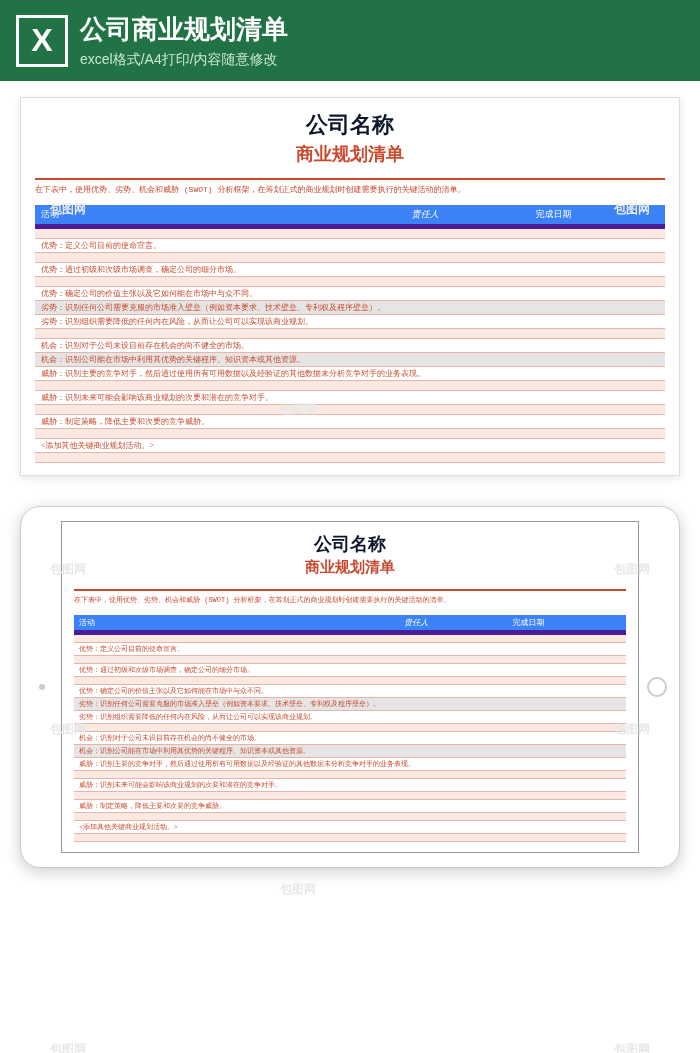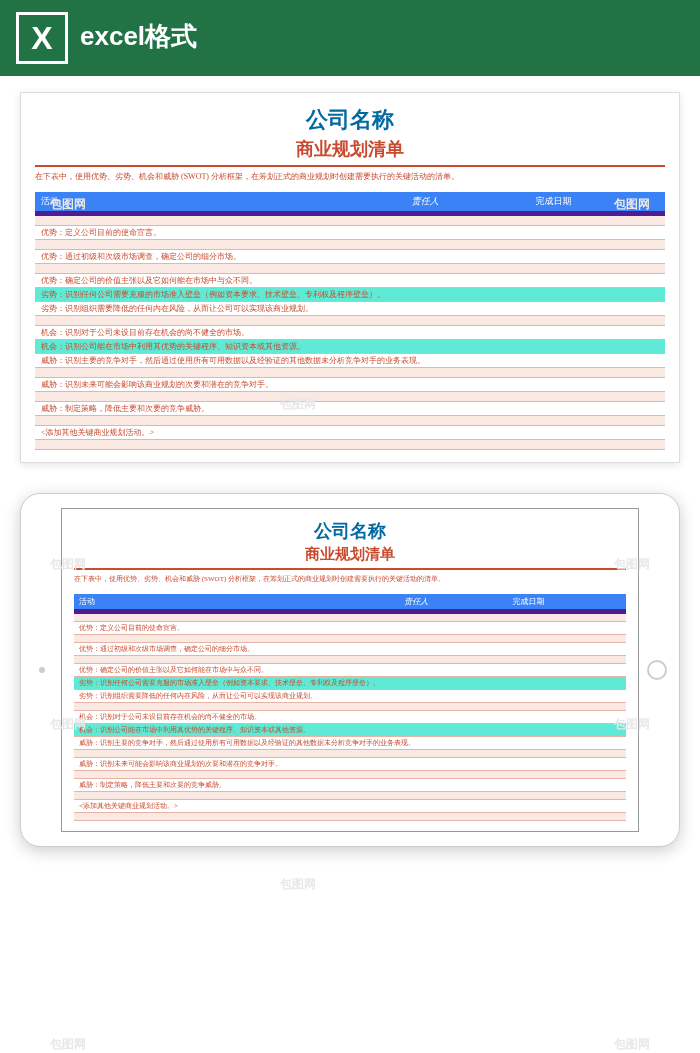--- a/index.html
+++ b/index.html
@@ -78,47 +78,47 @@
       position: relative;
     }
     .sheet {
       padding: 12px 14px;
     }
     .sheet-small {
       padding: 10px 12px;
     }
     .company-title {
       text-align: center;
-      color: #0369a1;
+      color: #0f172a;
       font-size: 22px;
       font-weight: bold;
       font-family: "SimSun", serif;
       margin-bottom: 2px;
     }
     .company-title.small {
       font-size: 18px;
     }
     .sheet-title {
       text-align: center;
       color: #c94a2e;
       font-size: 18px;
       font-weight: bold;
       font-family: "SimSun", serif;
       margin-bottom: 4px;
       border-bottom: 2px solid #c94a2e;
-      padding-bottom: 4px;
+      padding-bottom: 12px;
     }
     .sheet-title.small {
       font-size: 15px;
     }
     .sheet-subtitle {
       color: #c94a2e;
       font-size: 8px;
       margin-bottom: 10px;
-      font-family: Liberation Serif, serif;
+      font-family: Liberation Mono, monospace;
     }
     .sheet-subtitle.small {
       font-size: 7px;
     }
     .table-header {
       background: #3b82f6;
       color: white;
       display: flex;
       padding: 3px 6px;
       font-size: 9px;
@@ -157,21 +157,21 @@
       padding: 1px 5px;
     }
     .table-row.blank {
       background: #fae8e2;
       min-height: 10px;
     }
     .table-row.small.blank {
       min-height: 8px;
     }
     .table-row.striped {
-      background: #5eead4;
+      background: #e5e5e5;
       text-align: right;
     }
     .tablet-frame {
       background: white;
       border: 1px solid #ccc;
       border-radius: 20px;
       box-shadow: 0 4px 16px rgba(0,0,0,0.2);
       padding: 14px 40px;
       position: relative;
     }
@@ -211,21 +211,22 @@
     .wm10 { top: 960px; right: 50px; }
   </style>
 </head>
 <body>
 
 <div class="header">
   <div class="excel-icon">
     <span class="excel-x">X</span>
   </div>
   <div class="header-text">
-    <div class="header-title">excel格式</div>
+    <div class="header-title">公司商业规划清单</div>
+    <div class="header-subtitle">excel格式/A4打印/内容随意修改</div>
   </div>
 </div>
 
 <div class="content-area">
 
   <div class="watermark wm1">包图网</div>
   <div class="watermark wm2">包图网</div>
   <div class="watermark wm3">包图网</div>
   <div class="watermark wm4">包图网</div>
   <div class="watermark wm5">包图网</div>

